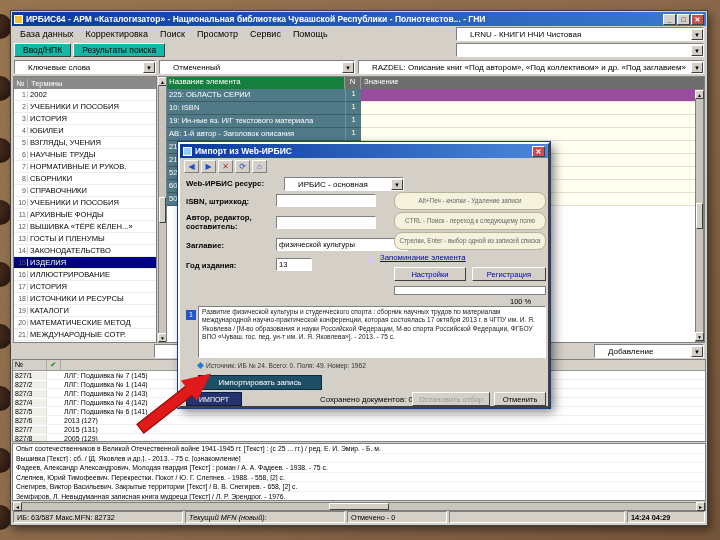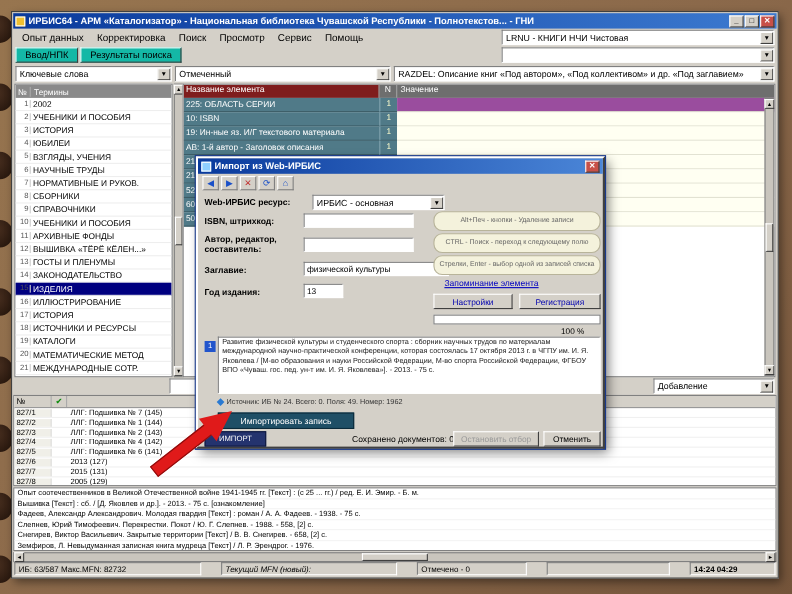--- a/index.html
+++ b/index.html
@@ -16,42 +16,42 @@
     display:flex;align-items:center;padding:0 2px;white-space:nowrap;overflow:hidden;}
   .ticon{width:9px;height:9px;background:#f0c030;border:1px solid #fff;margin-right:3px;flex:none;}
   .tbtns{margin-left:auto;display:flex;gap:1px;flex:none;}
   .tbtn{width:13px;height:11px;background:#d4d0c8;border:1px solid;border-color:#fff #404040 #404040 #fff;
     font-size:7px;line-height:9px;text-align:center;color:#000;}
   .tbtn.close{background:#c85048;color:#fff;}
   .menubar{position:absolute;left:1px;top:15px;right:1px;height:16px;display:flex;align-items:center;
     font-size:9px;padding-left:2px;}
   .menu-item{padding:1px 6px;white-space:nowrap;}
   .combo{background:#fff;border:1px solid;border-color:#808080 #fff #fff #808080;height:14px;
-    display:flex;align-items:center;font-size:8px;padding-left:3px;overflow:hidden;white-space:nowrap;}
+    display:flex;align-items:center;font-size:8px;padding-left:13px;overflow:hidden;white-space:nowrap;}
   .combo .arr{margin-left:auto;width:12px;height:11px;background:#d4d0c8;border:1px solid;
     border-color:#fff #404040 #404040 #fff;font-size:6px;text-align:center;line-height:10px;flex:none;}
   .tabsrow{position:absolute;left:1px;top:31px;right:1px;height:16px;display:flex;align-items:center;gap:2px;padding-left:2px;}
   .tab{height:14px;padding:1px 8px;font-size:8.5px;background:#14b8a6;border:1px solid;
     border-color:#fff #404040 #404040 #fff;white-space:nowrap;}
   .combosrow{position:absolute;left:1px;top:48px;right:1px;height:16px;display:flex;align-items:center;gap:3px;padding-left:2px;}
   .main{position:absolute;left:1px;top:65px;right:1px;height:267px;background:#d4d0c8;}
   .terms{position:absolute;left:1px;top:0;width:144px;bottom:0;background:#fff;border:1px solid #808080;overflow:hidden;}
   .phead{background:#8a8a8a;color:#fff;font-size:7.5px;display:flex;height:12px;align-items:center;}
   .term-row{display:flex;height:12px;font-size:7.6px;align-items:center;border-bottom:1px solid #eee;}
   .tnum{width:14px;flex:none;color:#555;border-right:1px solid #ccc;text-align:right;padding-right:1px;font-size:7px;}
   .tlab{padding-left:2px;white-space:nowrap;overflow:hidden;}
   .term-row.sel{background:#000080;color:#fff;}
   .vscroll{position:absolute;top:0;width:9px;bottom:0;background:#c9c5bd;border:1px solid #808080;
     display:flex;flex-direction:column;justify-content:space-between;align-items:center;font-size:6px;}
   .sbtn{width:9px;height:9px;background:#d4d0c8;border:1px solid;border-color:#fff #404040 #404040 #fff;
     text-align:center;line-height:8px;font-size:5px;}
   .sthumb{width:7px;height:26px;background:#d4d0c8;border:1px solid;border-color:#fff #404040 #404040 #fff;}
   .ftable{position:absolute;left:154px;top:0;right:1px;bottom:0;background:#fff;border:1px solid #808080;overflow:hidden;}
   .fhead{display:flex;height:12px;font-size:7.8px;color:#fff;}
-  .fhead .h1{width:178px;flex:none;background:#7f1d1d;padding-left:2px;border-right:1px solid #999;}
+  .fhead .h1{width:178px;flex:none;background:#15803d;padding-left:2px;border-right:1px solid #999;}
   .fhead .h2{width:16px;flex:none;background:#6e6e6e;text-align:center;border-right:1px solid #999;}
   .fhead .h3{flex:1;background:#6e6e6e;padding-left:3px;}
   .frow{display:flex;height:13px;font-size:7.6px;}
   .fname{width:178px;flex:none;background:#507a88;color:#fff;border-bottom:1px solid #3c5c66;
     padding:1px 2px;white-space:nowrap;overflow:hidden;}
   .fn{width:16px;flex:none;background:#507a88;color:#ffffcf;text-align:center;
     border-left:1px solid #6f96a3;border-bottom:1px solid #3c5c66;}
   .fval{flex:1;background:#fffff2;border-bottom:1px solid #e2e2d2;}
   .fval.purple{background:#9a4d9e;}
   .belt{position:absolute;left:1px;top:333px;right:1px;height:14px;display:flex;align-items:center;gap:18px;padding-left:142px;}
@@ -60,21 +60,21 @@
   .bhead .bn{width:34px;flex:none;border-right:1px solid #aaa;padding-left:2px;}
   .bhead .bc{width:14px;flex:none;color:#0a8a0a;border-right:1px solid #aaa;text-align:center;}
   .brow{display:flex;height:9px;font-size:7px;align-items:center;border-bottom:1px solid #f0f0f0;}
   .bnum{width:34px;flex:none;padding-left:2px;background:#f0efe8;border-right:1px solid #ddd;}
   .bchk{width:14px;flex:none;border-right:1px solid #eee;}
   .bval{padding-left:3px;white-space:nowrap;overflow:hidden;}
   .records{position:absolute;left:1px;top:432px;right:1px;height:58px;background:#fff;border:1px solid #808080;overflow:hidden;}
   .rrow{height:9.5px;font-size:6.8px;white-space:nowrap;overflow:hidden;border-bottom:1px solid #f3f3f3;padding:1px 0 0 3px;}
   .hscroll{position:absolute;left:1px;top:491px;right:1px;height:9px;background:#c9c5bd;border:1px solid #808080;
     display:flex;align-items:center;justify-content:space-between;}
-  .statusbar{position:absolute;left:1px;bottom:1px;right:1px;height:14px;display:flex;gap:18px;padding:1px;}
+  .statusbar{position:absolute;left:1px;bottom:1px;right:1px;height:14px;display:flex;gap:2px;padding:1px;}
   .sseg{border:1px solid;border-color:#808080 #fff #fff #808080;font-size:7.3px;padding:0 3px;
     display:flex;align-items:center;white-space:nowrap;overflow:hidden;}
   
   .dlg{position:absolute;left:178px;top:142px;width:372px;height:266px;background:#d4d0c8;
     border:2px solid;border-color:#fff #404040 #404040 #fff;outline:1px solid #1a3a8c;
     box-shadow:4px 4px 10px rgba(0,0,0,.5);z-index:20;font-size:9px;}
   .dlg .dtb{position:absolute;left:0;top:0;right:0;height:14px;background:linear-gradient(90deg,#0a3a9c,#4b86d8);
     color:#fff;font-size:8.5px;font-weight:bold;display:flex;align-items:center;padding:0 3px;}
   .dtool{position:absolute;left:4px;top:16px;display:flex;gap:2px;}
   .dico{width:15px;height:13px;background:#d4d0c8;border:1px solid;border-color:#fff #808080 #808080 #fff;
@@ -130,21 +130,21 @@
       <span>ИРБИС64 - АРМ «Каталогизатор» - Национальная библиотека Чувашской Республики - Полнотекстов... - ГНИ</span>
       <span class="tbtns">
         <span class="tbtn">_</span>
         <span class="tbtn">□</span>
         <span class="tbtn close">✕</span>
       </span>
     </div>
 
     <div class="menubar">
       <span style="display:flex;">
-          <span class="menu-item">Опыт данных</span>
+          <span class="menu-item">База данных</span>
           <span class="menu-item">Корректировка</span>
           <span class="menu-item">Поиск</span>
           <span class="menu-item">Просмотр</span>
           <span class="menu-item">Сервис</span>
           <span class="menu-item">Помощь</span>
         </span>
       <span class="combo" style="margin-left:auto;margin-right:2px;width:248px;">
         <span>LRNU - КНИГИ НЧИ Чистовая</span>
         <span class="arr">▼</span>
       </span>
@@ -451,21 +451,21 @@
 
     <span class="dlbl" style="left:6px;top:117px;">Год издания:</span>
     <input class="tin" style="left: 96px; top: 114px; width: 36px;" value="13">
 
     <div>
         <span class="hintb" style="left: 214px; width: 152px; height: 18px; top: 48px;">Alt+Печ - кнопки - Удаление записи</span>
         <span class="hintb" style="left: 214px; width: 152px; height: 18px; top: 68px;">CTRL - Поиск - переход к следующему полю</span>
         <span class="hintb" style="left: 214px; width: 152px; height: 18px; top: 88px;">Стрелки, Enter - выбор одной из записей списка</span>
       </div>
 
-    <span class="dlink" style="left:224px;top:109px;">Запоминание элемента</span>
+    <span class="dlink" style="left:200px;top:109px;">Запоминание элемента</span>
     <span class="dbtn blue" style="left:214px;top:123px;width:72px;height:14px;">Настройки</span>
     <span class="dbtn blue" style="left:292px;top:123px;width:74px;height:14px;">Регистрация</span>
 
     <span class="pbar" style="left:214px;top:142px;width:152px;"></span>
     <span class="plabel" style="left:330px;top:153px;">100 %</span>
 
     <span class="idx1" style="left:6px;top:166px;">1</span>
     <div class="result" style="left:18px;top:162px;width:348px;height:52px;">Развитие физической культуры и студенческого спорта : сборник научных трудов по материалам международной научно-практической конференции, которая состоялась 17 октября 2013 г. в ЧГПУ им. И. Я. Яковлева / [М-во образования и науки Российской Федерации, М-во спорта Российской Федерации, ФГБОУ ВПО «Чуваш. гос. пед. ун-т им. И. Я. Яковлева»]. - 2013. - 75 с.</div>
 
     <span class="srcline" style="left:18px;top:218px;">

